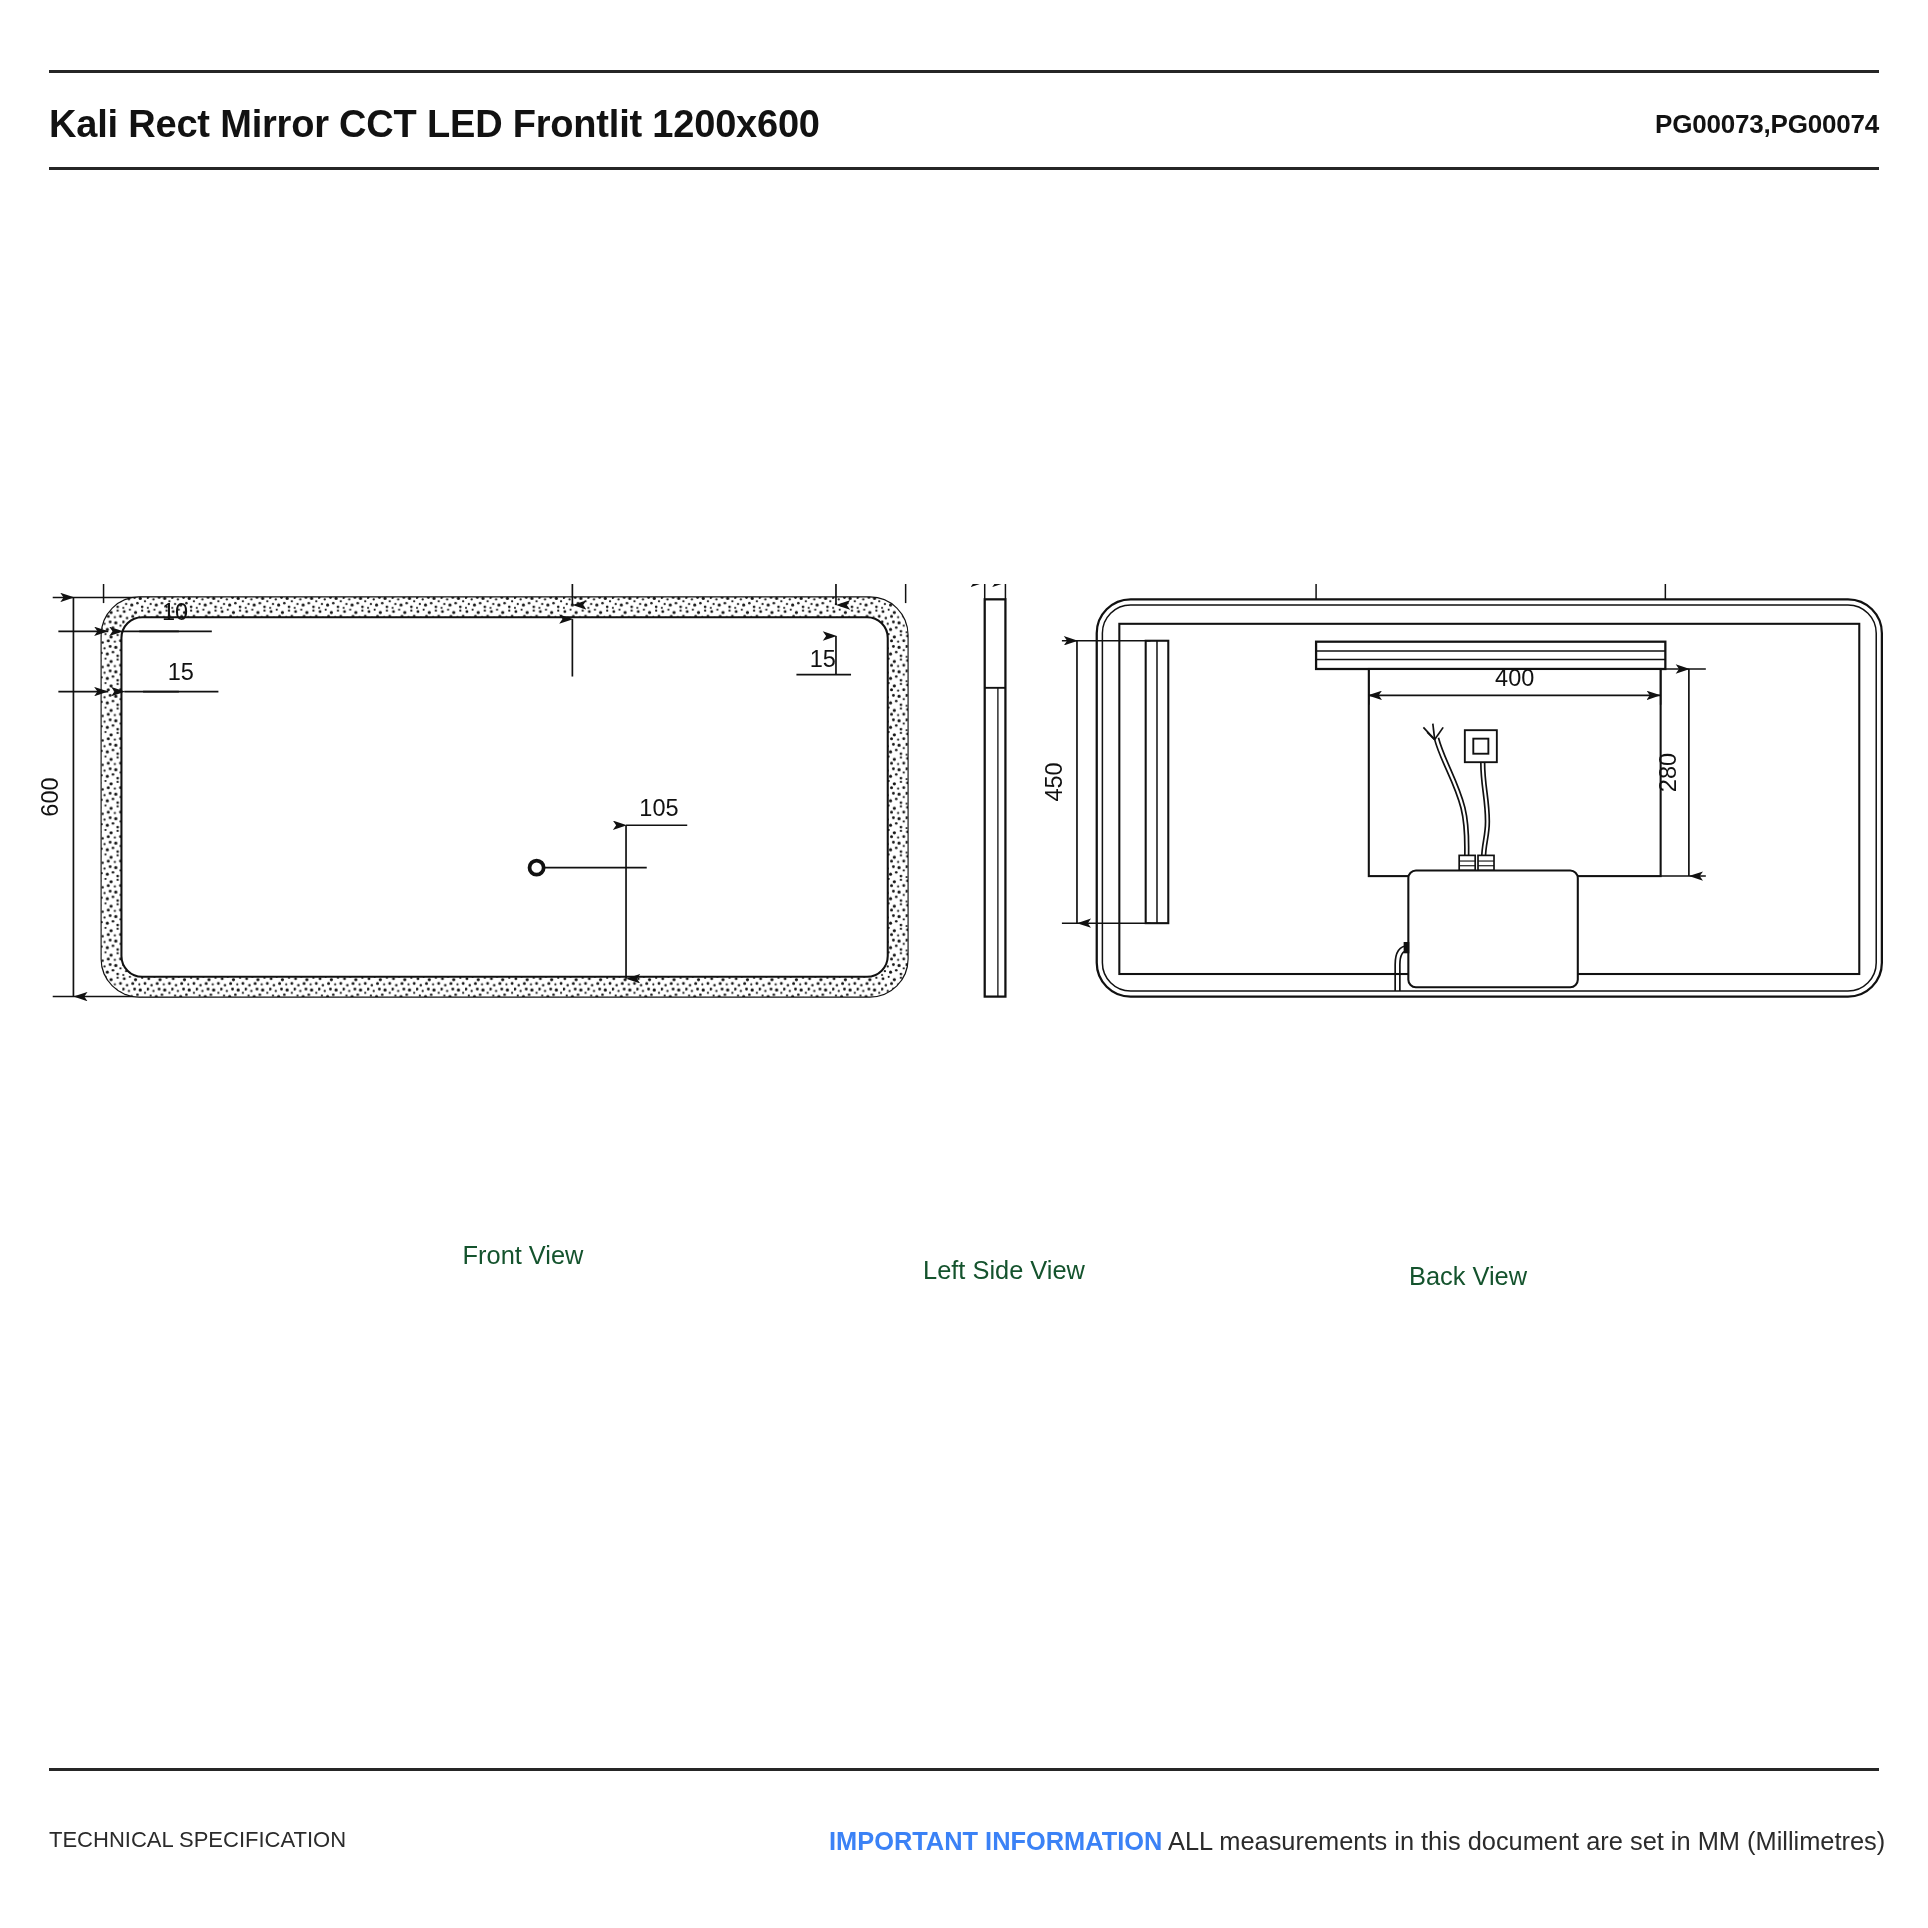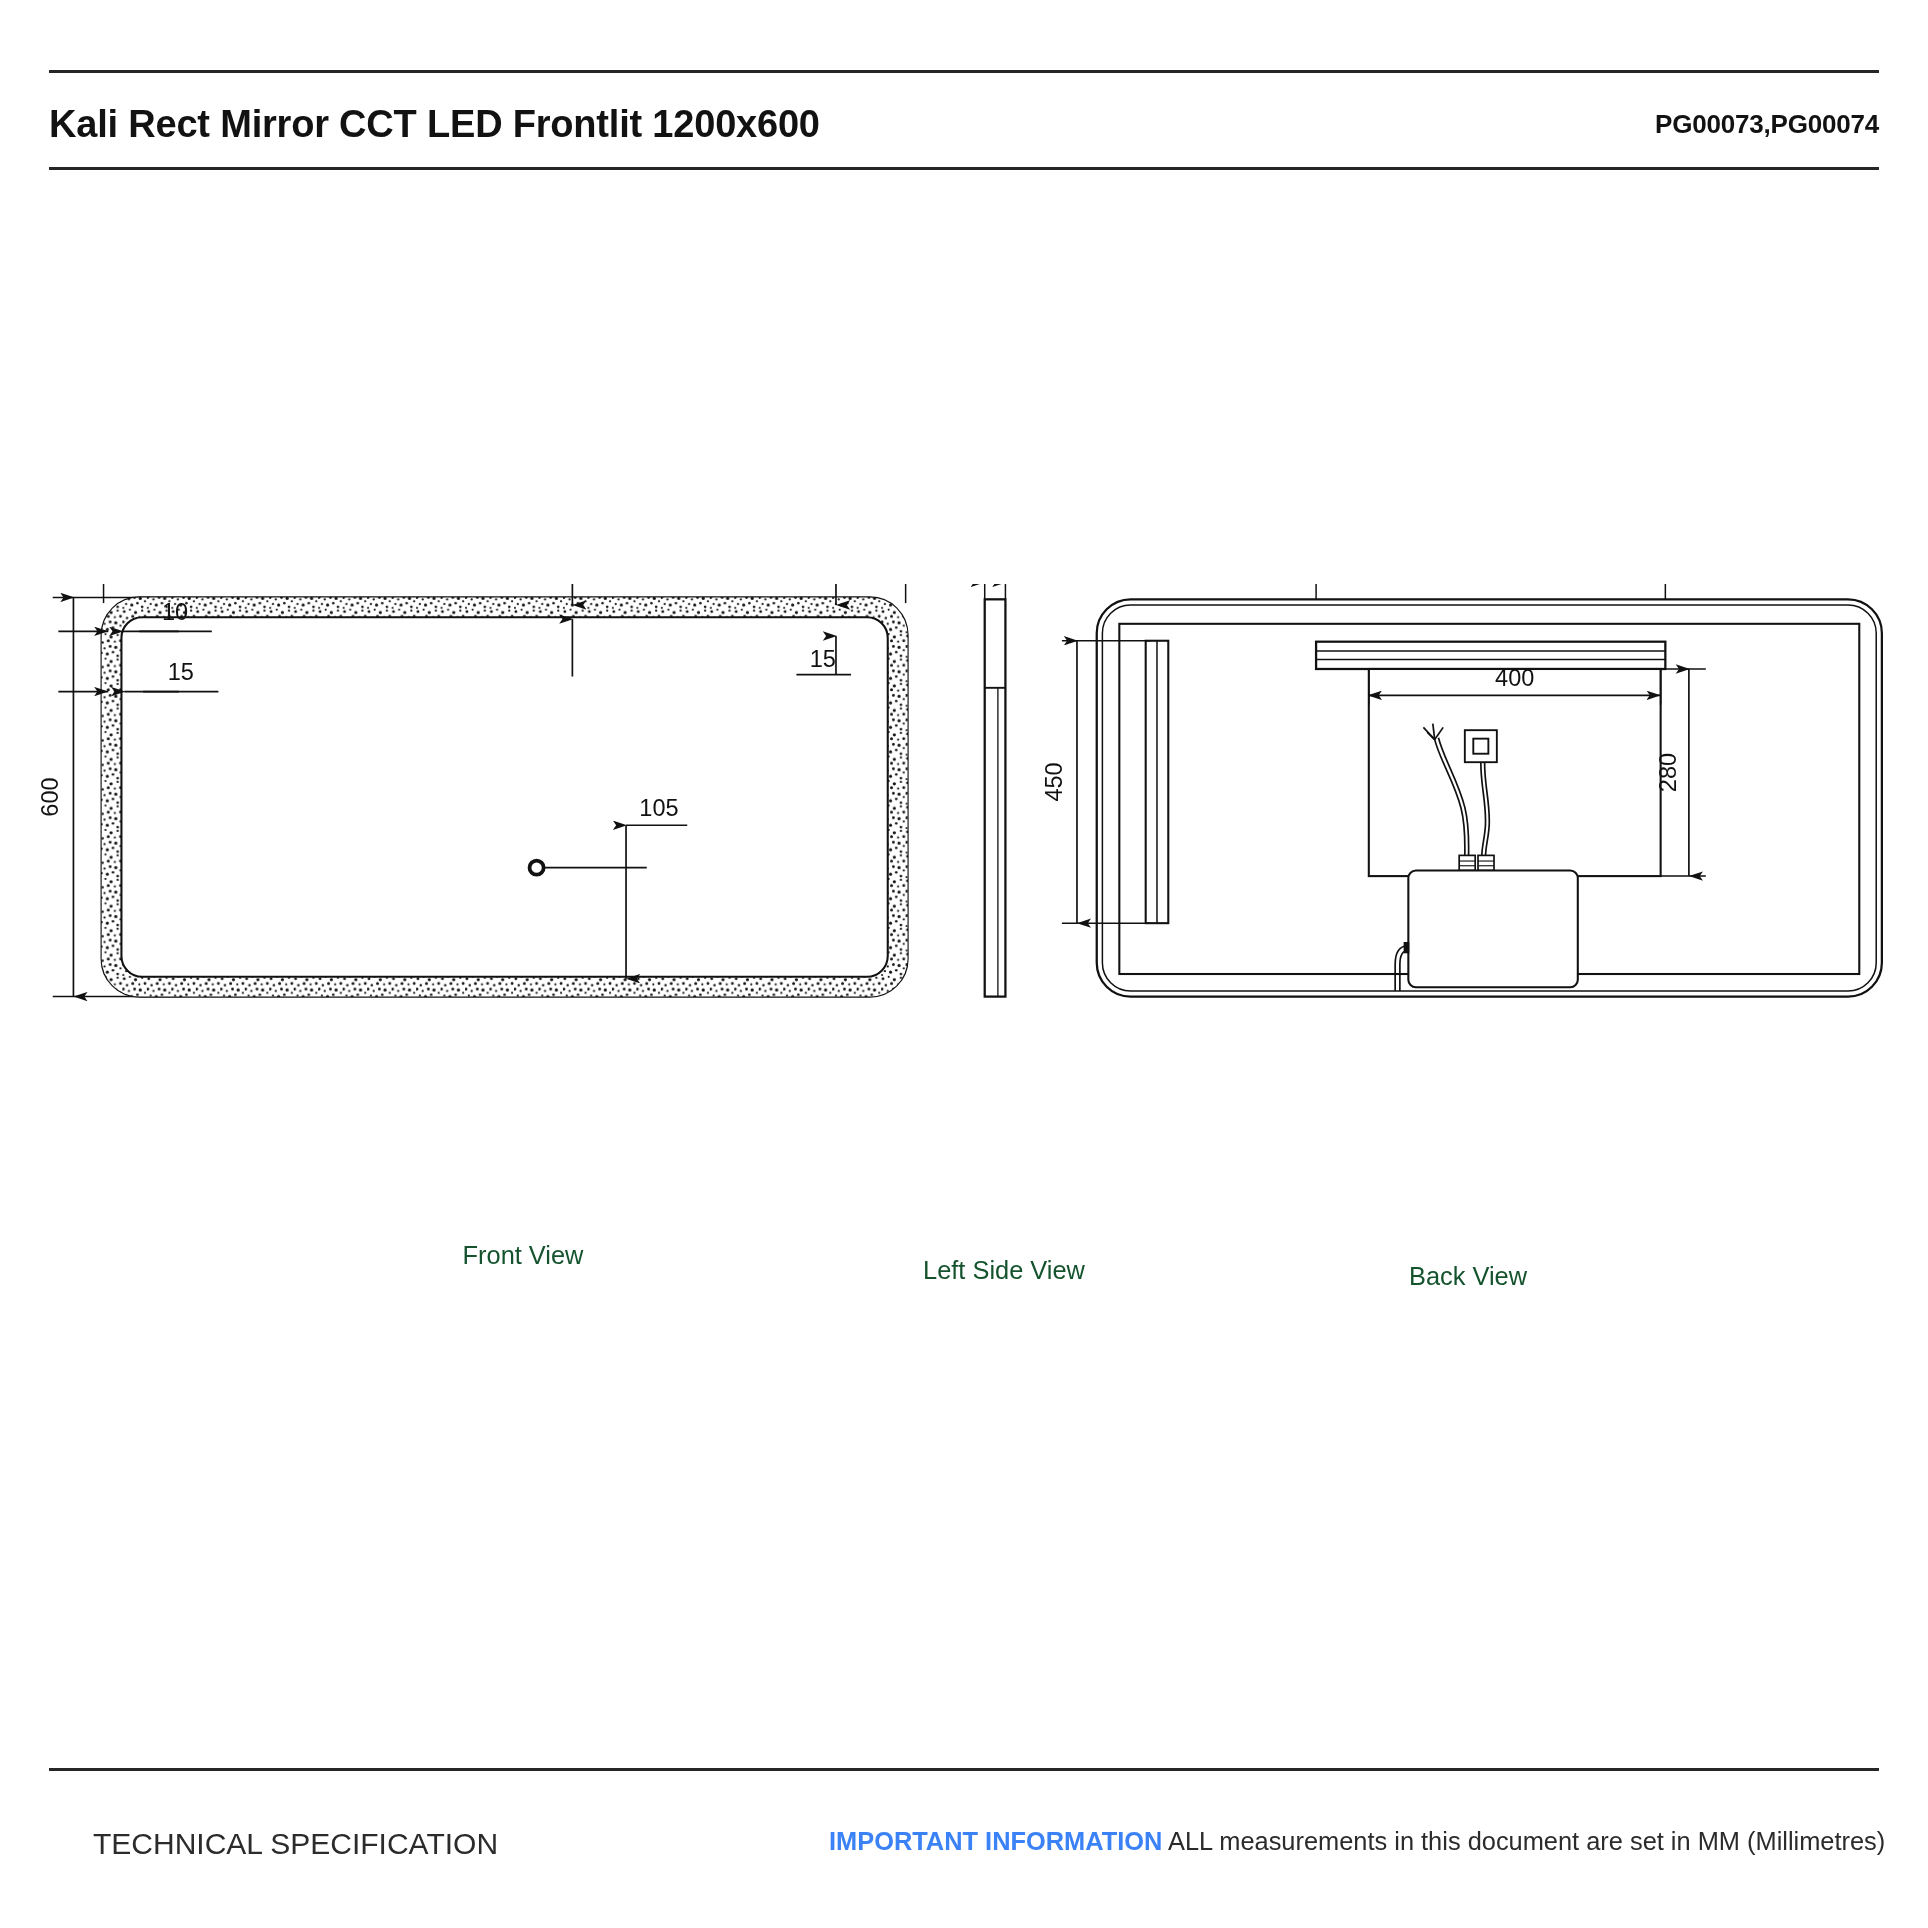--- a/index.html
+++ b/index.html
@@ -100,24 +100,23 @@
     position: absolute;
     left: 49px;
     right: 49px;
     top: 1827px;
     height: 41px;
   }
   .footer-left {
     position: absolute;
     left: 0;
     top: 0;
-    font-size: 30px;
+    font-size: 22px;
     color: #2b2b2b;
     white-space: nowrap;
-    margin-left: 44px;
   }
   .footer-right {
     position: absolute;
     left: 780px;
     top: 0;
     font-size: 25.4px;
     color: #2b2b2b;
     white-space: nowrap;
   }
   .footer-right .strong {

